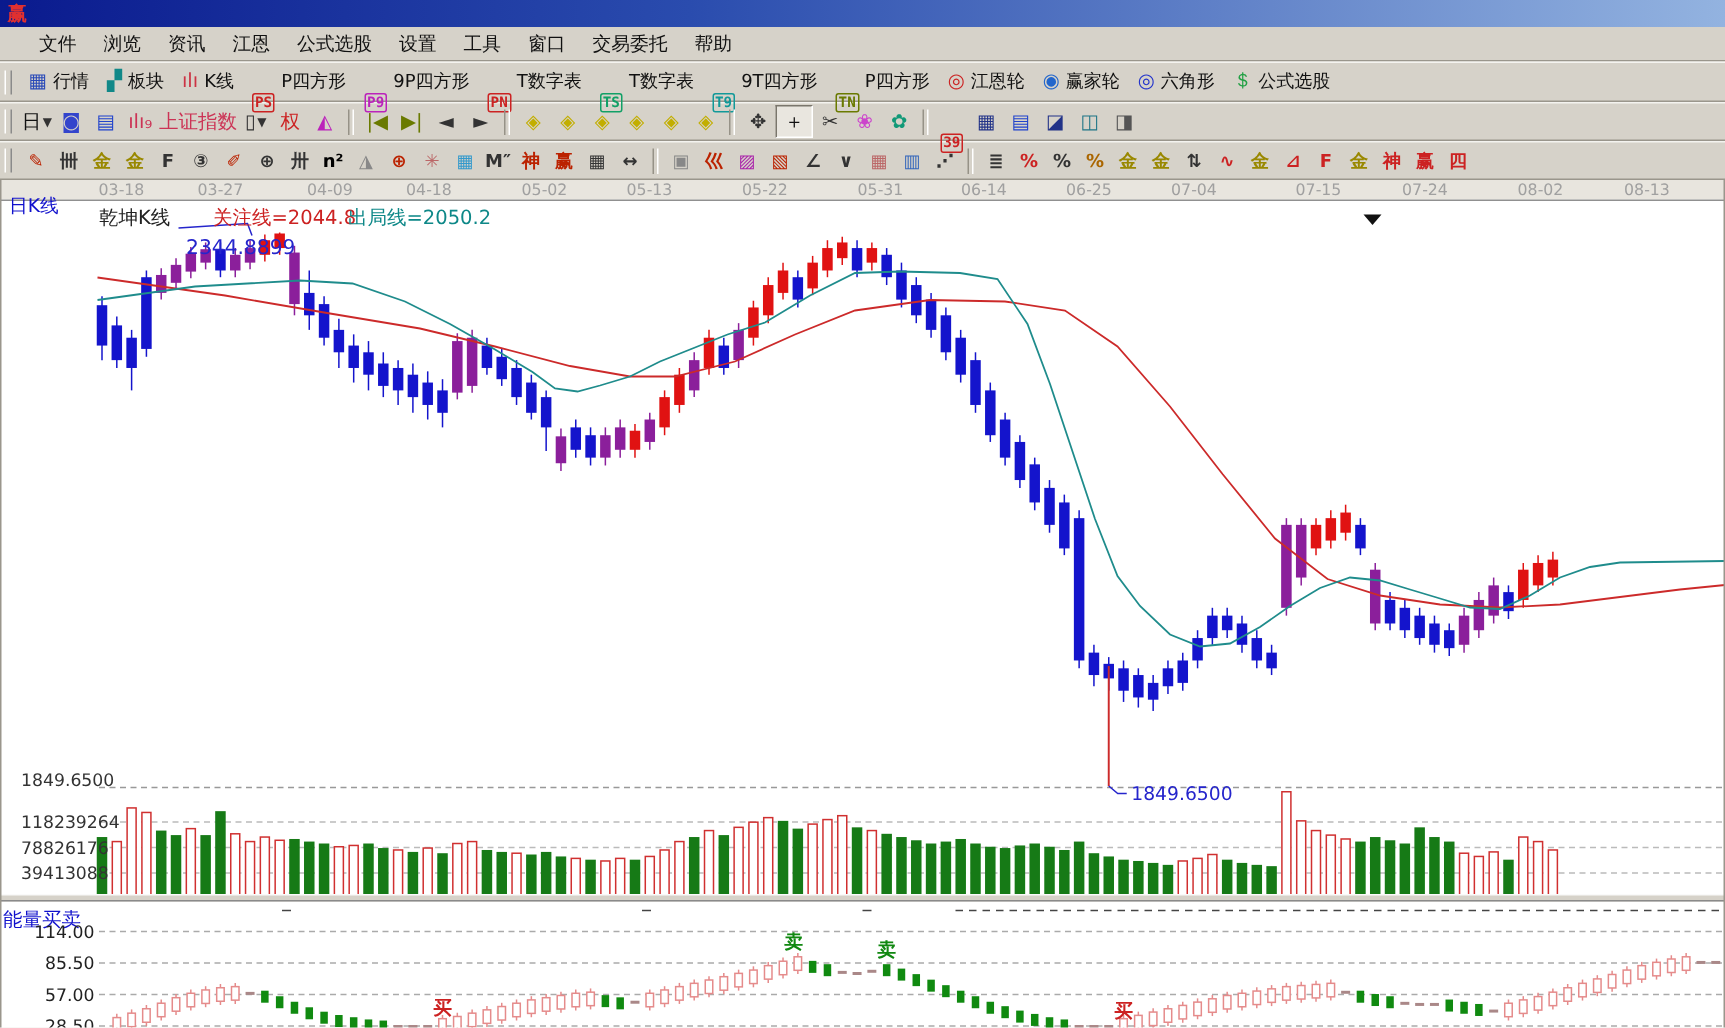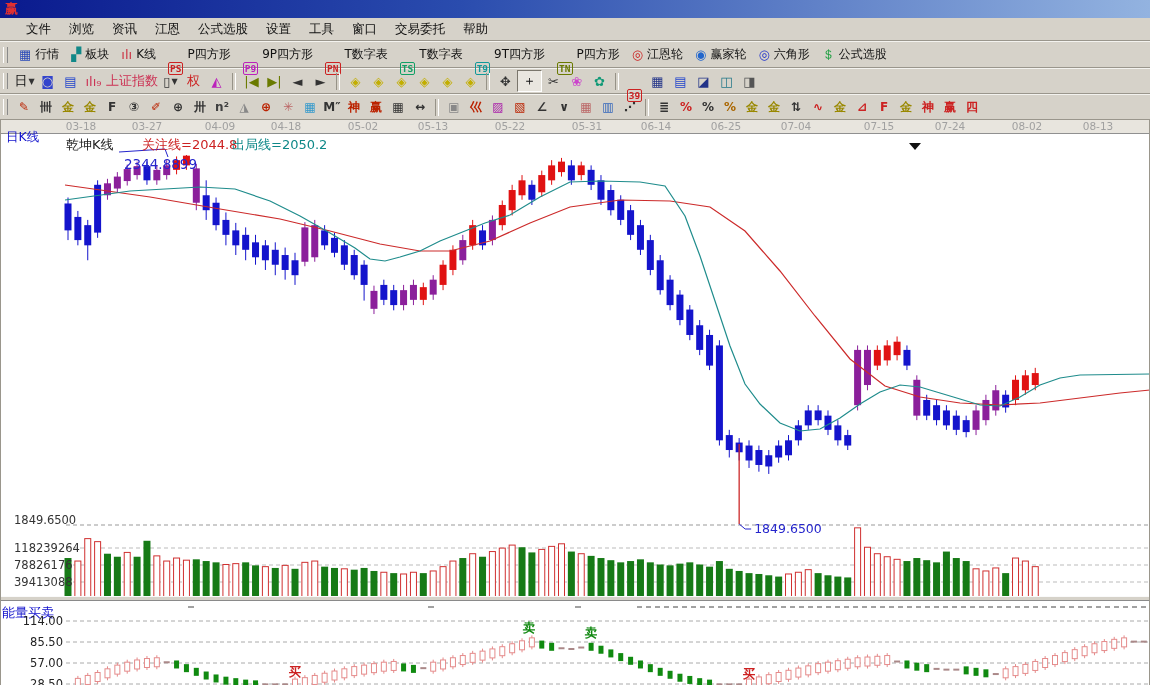--- a/index.html
+++ b/index.html
@@ -208,21 +208,21 @@
       <div class="grip"></div>
       <div class="dbtn" style="color: rgb(187, 34, 0);">✎</div>
       <div class="dbtn" style="color: rgb(51, 51, 51);">卌</div>
       <div class="dbtn" style="color: rgb(153, 136, 0);">金</div>
       <div class="dbtn" style="color: rgb(153, 136, 0);">金</div>
       <div class="dbtn" style="color: rgb(51, 51, 51);">F</div>
       <div class="dbtn" style="color: rgb(51, 51, 51);">③</div>
       <div class="dbtn" style="color: rgb(187, 34, 0);">✐</div>
       <div class="dbtn" style="color: rgb(51, 51, 51);">⊕</div>
       <div class="dbtn" style="color: rgb(51, 51, 51);">卅</div>
-      <div class="dbtn" style="color: #404040;">n²</div>
+      <div class="dbtn" style="color: #000000;">n²</div>
       <div class="dbtn" style="color: rgb(136, 136, 136);">◮</div>
       <div class="dbtn" style="color: rgb(187, 34, 0);">⊕</div>
       <div class="dbtn" style="color: rgb(187, 102, 102);">✳</div>
       <div class="dbtn" style="color: rgb(51, 153, 204);">▦</div>
       <div class="dbtn" style="color: rgb(51, 51, 51);">M″</div>
       <div class="dbtn" style="color: rgb(187, 34, 0);">神</div>
       <div class="dbtn" style="color: rgb(187, 34, 0);">赢</div>
       <div class="dbtn" style="color: rgb(51, 51, 51);">▦</div>
       <div class="dbtn" style="color: rgb(51, 51, 51);">↔</div>
       <div class="sep"></div>

